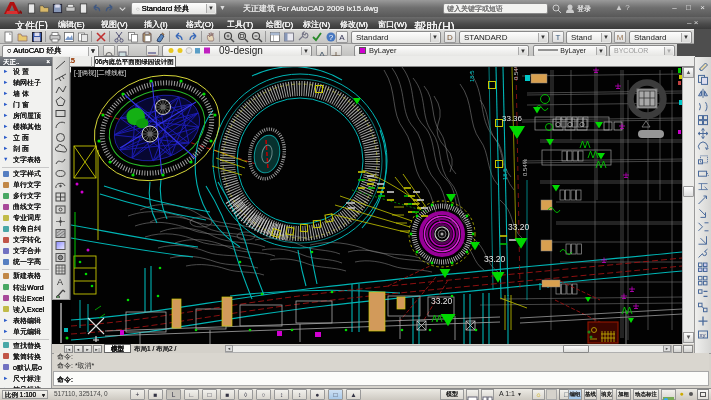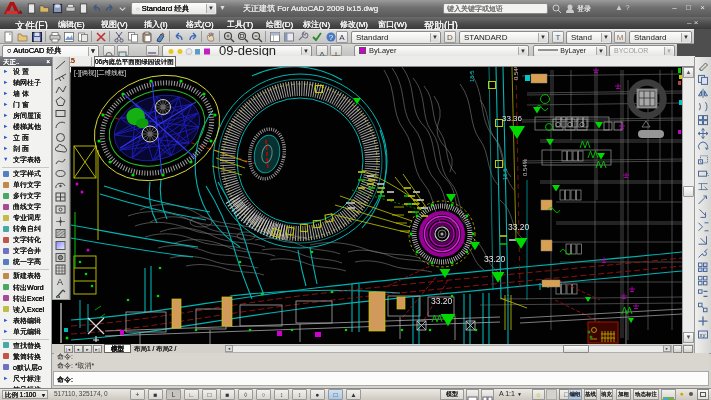--- a/index.html
+++ b/index.html
@@ -59,21 +59,21 @@
 <div class="abs cjk" style="left:15px;top:18.5px;font-size:10px;color:#f0f0f0;white-space:nowrap">文件(F)</div>
 <div class="abs cjk" style="left:58px;top:18.5px;font-size:8px;color:#f0f0f0;white-space:nowrap">编辑(E)</div>
 <div class="abs cjk" style="left:101px;top:18.5px;font-size:8px;color:#f0f0f0;white-space:nowrap">视图(V)</div>
 <div class="abs cjk" style="left:144px;top:18.5px;font-size:8px;color:#f0f0f0;white-space:nowrap">插入(I)</div>
 <div class="abs cjk" style="left:186px;top:18.5px;font-size:8px;color:#f0f0f0;white-space:nowrap">格式(O)</div>
 <div class="abs cjk" style="left:227px;top:18.5px;font-size:8px;color:#f0f0f0;white-space:nowrap">工具(T)</div>
 <div class="abs cjk" style="left:266px;top:18.5px;font-size:8px;color:#f0f0f0;white-space:nowrap">绘图(D)</div>
 <div class="abs cjk" style="left:303px;top:18.5px;font-size:8px;color:#f0f0f0;white-space:nowrap">标注(N)</div>
 <div class="abs cjk" style="left:340px;top:18.5px;font-size:8px;color:#f0f0f0;white-space:nowrap">修改(M)</div>
 <div class="abs cjk" style="left:378px;top:18.5px;font-size:8px;color:#f0f0f0;white-space:nowrap">窗口(W)</div>
-<div class="abs cjk" style="left:424px;top:18.5px;font-size:10px;color:#f0f0f0;white-space:nowrap">帮助(H)</div>
+<div class="abs cjk" style="left:414px;top:18.5px;font-size:12px;color:#f0f0f0;white-space:nowrap">帮助(H)</div>
 <div class="abs" style="left:687px;top:18px;color:#ddd;font-size:8px">– ×</div>
 <div class="abs" style="left:0;top:29px;width:711px;height:15px;background:linear-gradient(#dcdcda,#c6c6c4);border-top:1px solid #efefef;border-bottom:1px solid #9a9a9a"></div>
 <svg class="abs" style="left:3px;top:31px" width="12" height="12" viewBox="0 0 12 12">
     <rect x="2" y="1" width="7" height="10" fill="#fff" stroke="#666" stroke-width=".8"></rect>
     <path d="M6,1 9,4 6,4z" fill="#bbb"></path>
   </svg>
 <svg class="abs" style="left:17px;top:31px" width="12" height="12" viewBox="0 0 12 12">
     <path d="M1,4 L1,10 L10,10 L10,5 L5,5 L4,3 L1,3z" fill="#e8c870" stroke="#866" stroke-width=".7"></path>
   </svg>
 <svg class="abs" style="left:31px;top:31px" width="12" height="12" viewBox="0 0 12 12">
@@ -187,21 +187,21 @@
       <rect x="1" y="4" width="8" height="2" fill="#a88"></rect>
       <rect x="1" y="6.5" width="8" height="2" fill="#8a8"></rect>
     </svg></div>
 <div class="combo" style="left:162px;top:45px;width:150px;height:12px;line-height:10px">
 <svg width="52" height="9" style="vertical-align:-1px">
       <circle cx="4" cy="4.5" r="2.5" fill="#e8c820"></circle>
       <circle cx="13" cy="4.5" r="2.5" fill="#e8c820"></circle>
       <circle cx="22" cy="4.5" r="3" fill="#e8e8e8" stroke="#999" stroke-width=".5"></circle>
       <rect x="28" y="2" width="5" height="5.5" fill="#38b" opacity=".8"></rect>
       <rect x="37" y="1.5" width="6" height="6" fill="#c020c0"></rect>
-    </svg><span style="font-size:13px">09-design</span><span class="arr">▼</span></div>
+    </svg><span style="font-size:10px">09-design</span><span class="arr">▼</span></div>
 <div class="tbtn" style="left:316px;top:45px;width:12px;height:11px"><svg width="10" height="9">
       <path d="M2,7 5,1 8,7" stroke="#567" fill="none"></path>
     </svg></div>
 <div class="tbtn" style="left:330px;top:45px;width:12px;height:11px"><svg width="10" height="9">
       <path d="M1,5 h8 M5,1 v7" stroke="#765" fill="none"></path>
     </svg></div>
 <div class="combo" style="left:354px;top:45px;width:175px;height:12px;line-height:10px"><span style="display:inline-block;width:7px;height:7px;background:#d000d0;border:1px solid #555;vertical-align:-1px;margin-right:3px"></span><span style="font-size:7.5px">ByLayer</span><span class="arr">▼</span></div>
 <div class="combo" style="left:533px;top:45px;width:74px;height:12px;line-height:10px"><svg width="20" height="7" style="vertical-align:0">
       <path d="M0,4 h20" stroke="#333" stroke-width="1"></path>
     </svg> <span style="font-size:7px">ByLayer</span><span class="arr">▼</span></div>

